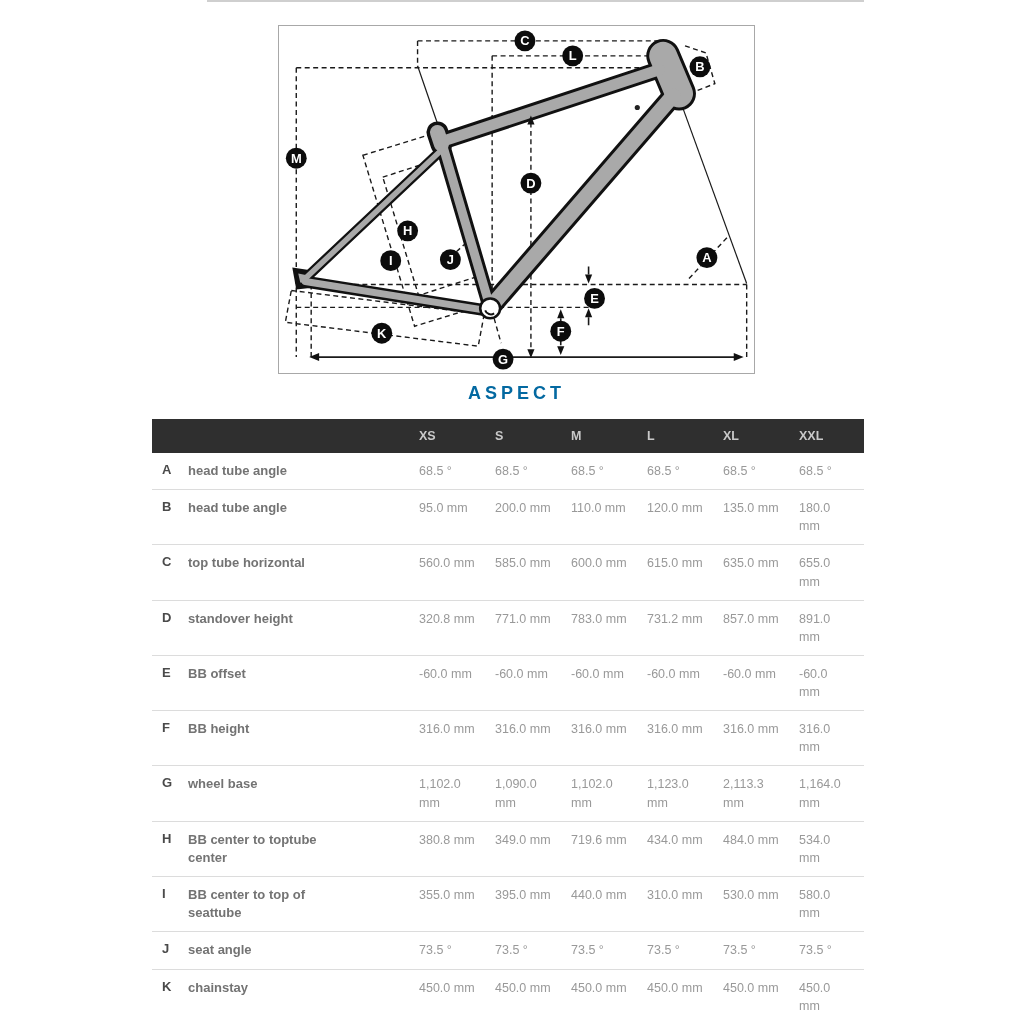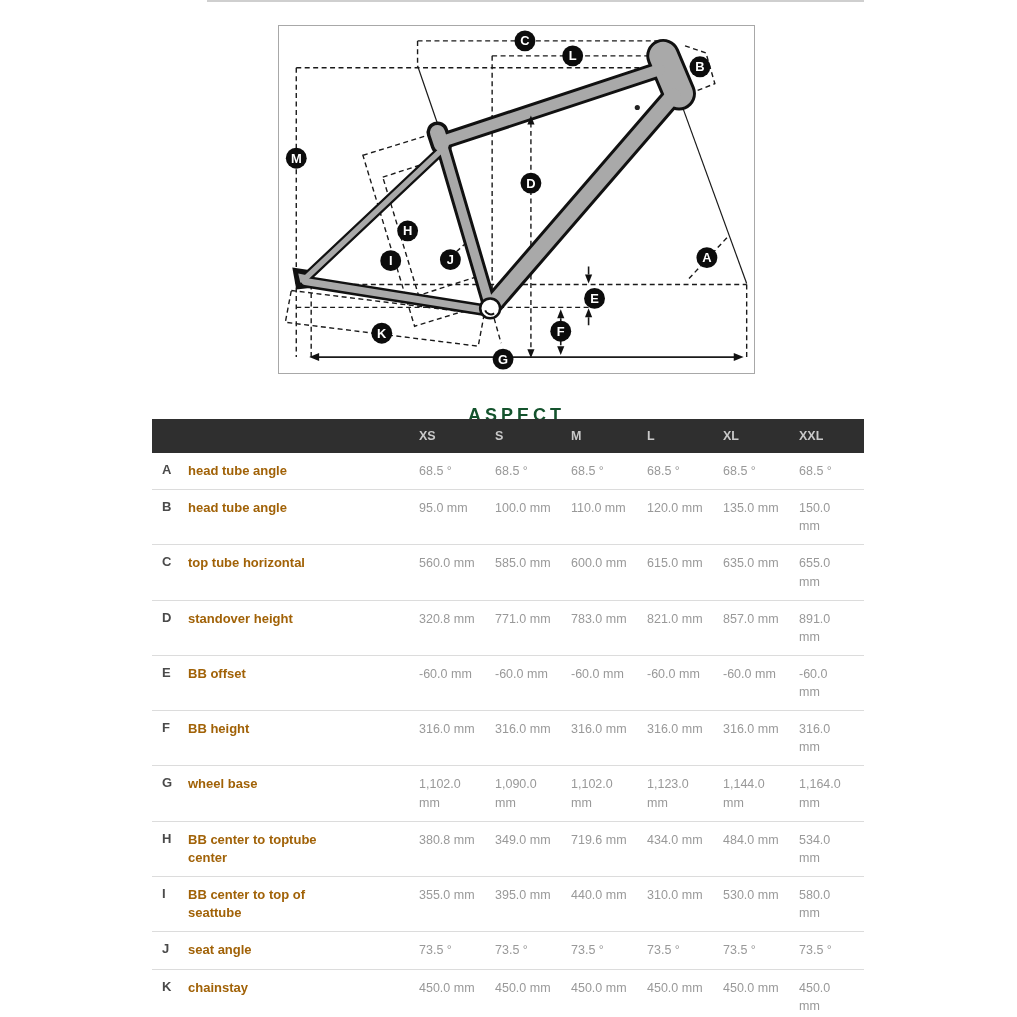--- a/index.html
+++ b/index.html
@@ -2,39 +2,39 @@
 <html><head>
 <meta charset="utf-8">
 <style>
   html,body{margin:0;padding:0;}
   body{width:1017px;height:1017px;background:#fff;position:relative;
        font-family:"Liberation Sans",sans-serif;}
   .top-rule{position:absolute;left:207px;top:0;width:657px;height:2px;background:#cfcfcf;}
   .diagram-wrap{position:absolute;left:278px;top:25px;width:475px;height:347px;
                 border:1px solid #a8a8a8;background:#fff;}
   .diagram-wrap svg{display:block;}
-  .diagram-title{position:absolute;left:278px;top:405px;width:477px;text-align:center;
-                 font-size:18px;font-weight:bold;letter-spacing:4px;color:#14532d;}
+  .diagram-title{position:absolute;left:278px;top:383px;width:477px;text-align:center;
+                 font-size:18px;font-weight:bold;letter-spacing:4px;color:#0369a1;}
   
   .dash{fill:none;stroke:#1a1a1a;stroke-width:1.4;stroke-dasharray:5 3.5;}
   .thin{fill:none;stroke:#1a1a1a;stroke-width:1.2;}
   .solid{fill:none;stroke:#1a1a1a;stroke-width:1.6;}
   .ah{fill:#111;stroke:none;}
   .marker circle{fill:#0c0c0c;}
   .marker text{fill:#fff;font-family:"Liberation Sans",sans-serif;font-size:13px;
                font-weight:bold;text-anchor:middle;}
   
   table{position:absolute;left:152px;top:419px;width:712px;border-collapse:collapse;
         table-layout:fixed;}
   thead th{background:#2f2f2f;color:#c9c9c9;font-size:12.5px;font-weight:bold;
            text-align:left;padding:10px 0;}
   tbody tr{border-bottom:1px solid #dcdcdc;}
   tbody th,tbody td{text-align:left;vertical-align:top;padding:9px 0;}
   th.key{padding-left:10px;font-size:13px;color:#4a4a4a;}
-  th.name{font-size:13px;color:#a16207;font-weight:bold;}
+  th.name{font-size:13px;color:#737373;font-weight:bold;}
   .name-inner{display:inline-block;max-width:170px;line-height:1.4;}
   td.val{font-size:12.5px;color:#999;padding-right:18px;line-height:1.45;}
 </style>
 </head>
 <body>
 
 <div class="top-rule"></div>
 
 <div class="diagram-wrap">
   <svg viewBox="0 0 477 349" width="475" height="347">
@@ -193,43 +193,43 @@
         <td class="val">68.5 °</td>
         <td class="val">68.5 °</td>
         <td class="val">68.5 °</td>
         <td class="val">68.5 °</td>
         <td class="val">68.5 °</td>
       </tr>
       <tr>
     <th class="key">B</th>
     <th class="name"><span class="name-inner">head tube angle</span></th>
   <td class="val">95.0 mm</td>
-        <td class="val">100.0 mm</td>
+        <td class="val">200.0 mm</td>
         <td class="val">110.0 mm</td>
         <td class="val">120.0 mm</td>
         <td class="val">135.0 mm</td>
-        <td class="val">150.0 mm</td>
+        <td class="val">180.0 mm</td>
       </tr>
       <tr>
     <th class="key">C</th>
     <th class="name"><span class="name-inner">top tube horizontal</span></th>
   <td class="val">560.0 mm</td>
         <td class="val">585.0 mm</td>
         <td class="val">600.0 mm</td>
         <td class="val">615.0 mm</td>
         <td class="val">635.0 mm</td>
         <td class="val">655.0 mm</td>
       </tr>
       <tr>
     <th class="key">D</th>
     <th class="name"><span class="name-inner">standover height</span></th>
   <td class="val">320.8 mm</td>
         <td class="val">771.0 mm</td>
         <td class="val">783.0 mm</td>
-        <td class="val">821.0 mm</td>
+        <td class="val">731.2 mm</td>
         <td class="val">857.0 mm</td>
         <td class="val">891.0 mm</td>
       </tr>
       <tr>
     <th class="key">E</th>
     <th class="name"><span class="name-inner">BB offset</span></th>
   <td class="val">-60.0 mm</td>
         <td class="val">-60.0 mm</td>
         <td class="val">-60.0 mm</td>
         <td class="val">-60.0 mm</td>
@@ -246,21 +246,21 @@
         <td class="val">316.0 mm</td>
         <td class="val">316.0 mm</td>
       </tr>
       <tr>
     <th class="key">G</th>
     <th class="name"><span class="name-inner">wheel base</span></th>
   <td class="val">1,102.0 mm</td>
         <td class="val">1,090.0 mm</td>
         <td class="val">1,102.0 mm</td>
         <td class="val">1,123.0 mm</td>
-        <td class="val">1,144.0 mm</td>
+        <td class="val">2,113.3 mm</td>
         <td class="val">1,164.0 mm</td>
       </tr>
       <tr>
     <th class="key">H</th>
     <th class="name"><span class="name-inner">BB center to toptube center</span></th>
   <td class="val">380.8 mm</td>
         <td class="val">349.0 mm</td>
         <td class="val">719.6 mm</td>
         <td class="val">434.0 mm</td>
         <td class="val">484.0 mm</td>

